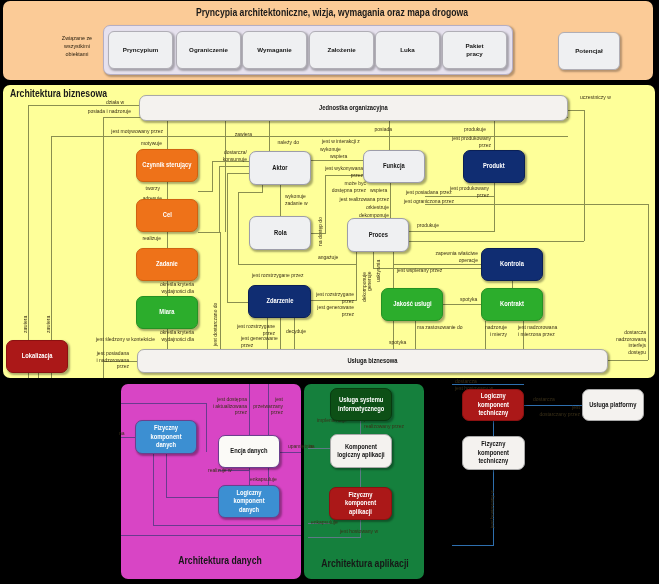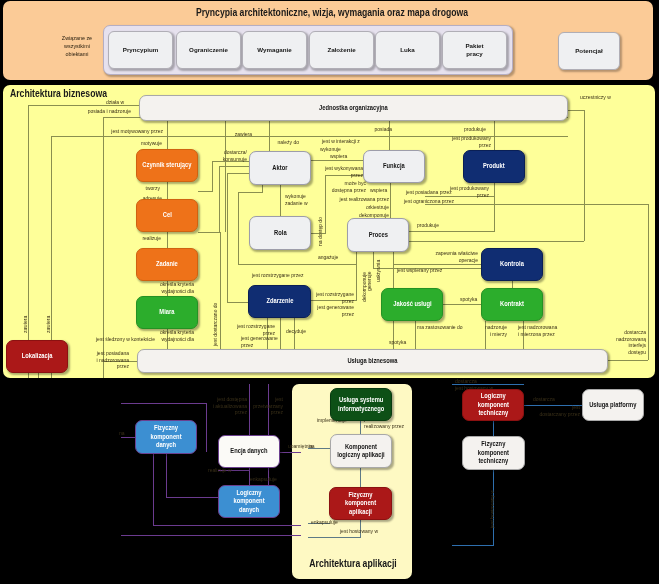--- a/index.html
+++ b/index.html
@@ -29,21 +29,21 @@
 
   
   #biz-panel{left:3px;top:85px;width:652px;height:293px;background:#feff99;
              border-radius:7px;}
   #biz-title{position:absolute;left:7px;top:2px;font-size:10.8px;font-weight:bold;
              color:#1a1a1a;transform:scaleX(.80);transform-origin:0 50%;}
 
   
   #data-panel{left:121px;top:384px;width:180px;height:195px;background:#d845c5;
               border-radius:7px;}
-  #app-panel{left:292px;top:384px;width:120px;height:195px;background:#fef9c3;
+  #app-panel{left:304px;top:384px;width:120px;height:195px;background:#15803d;
              border-radius:7px;}
   #tech-panel{left:452px;top:384px;width:203px;height:195px;background:#50aefa;
               border-radius:7px;}
   .panel-title{position:absolute;left:0;width:100%;text-align:center;
                font-size:10.8px;font-weight:bold;color:#171717;transform:scaleX(.80);}
 
   
   .node{position:absolute;box-sizing:border-box;border-radius:7px;
         display:flex;align-items:center;justify-content:center;text-align:center;
         font-size:6.8px;font-weight:bold;line-height:8.4px;white-space:pre-line;
@@ -320,19 +320,22 @@
   <div id="tech-nodes">
     <div class="node n-red" style="left:462px;top:389px;width:62px;height:32px"><span class="node-txt">Logiczny
 komponent
 techniczny</span></div>
     <div class="node n-ltgrey" style="left:582px;top:389px;width:62px;height:32px"><span class="node-txt">Usługa platformy</span></div>
     <div class="node n-ltgrey" style="left:462px;top:436px;width:63px;height:34px"><span class="node-txt">Fizyczny
 komponent
 techniczny</span></div>
   </div>
 
+  <div class="panel" id="data-panel">
+    <div class="panel-title" style="top:170px;left:9px">Architektura danych</div>
+  </div>
 
   <div class="panel" id="app-panel">
     <div class="panel-title" style="top:173px;left:1px">Architektura aplikacji</div>
   </div>
 
 
 </div>
 
 </body></html>

